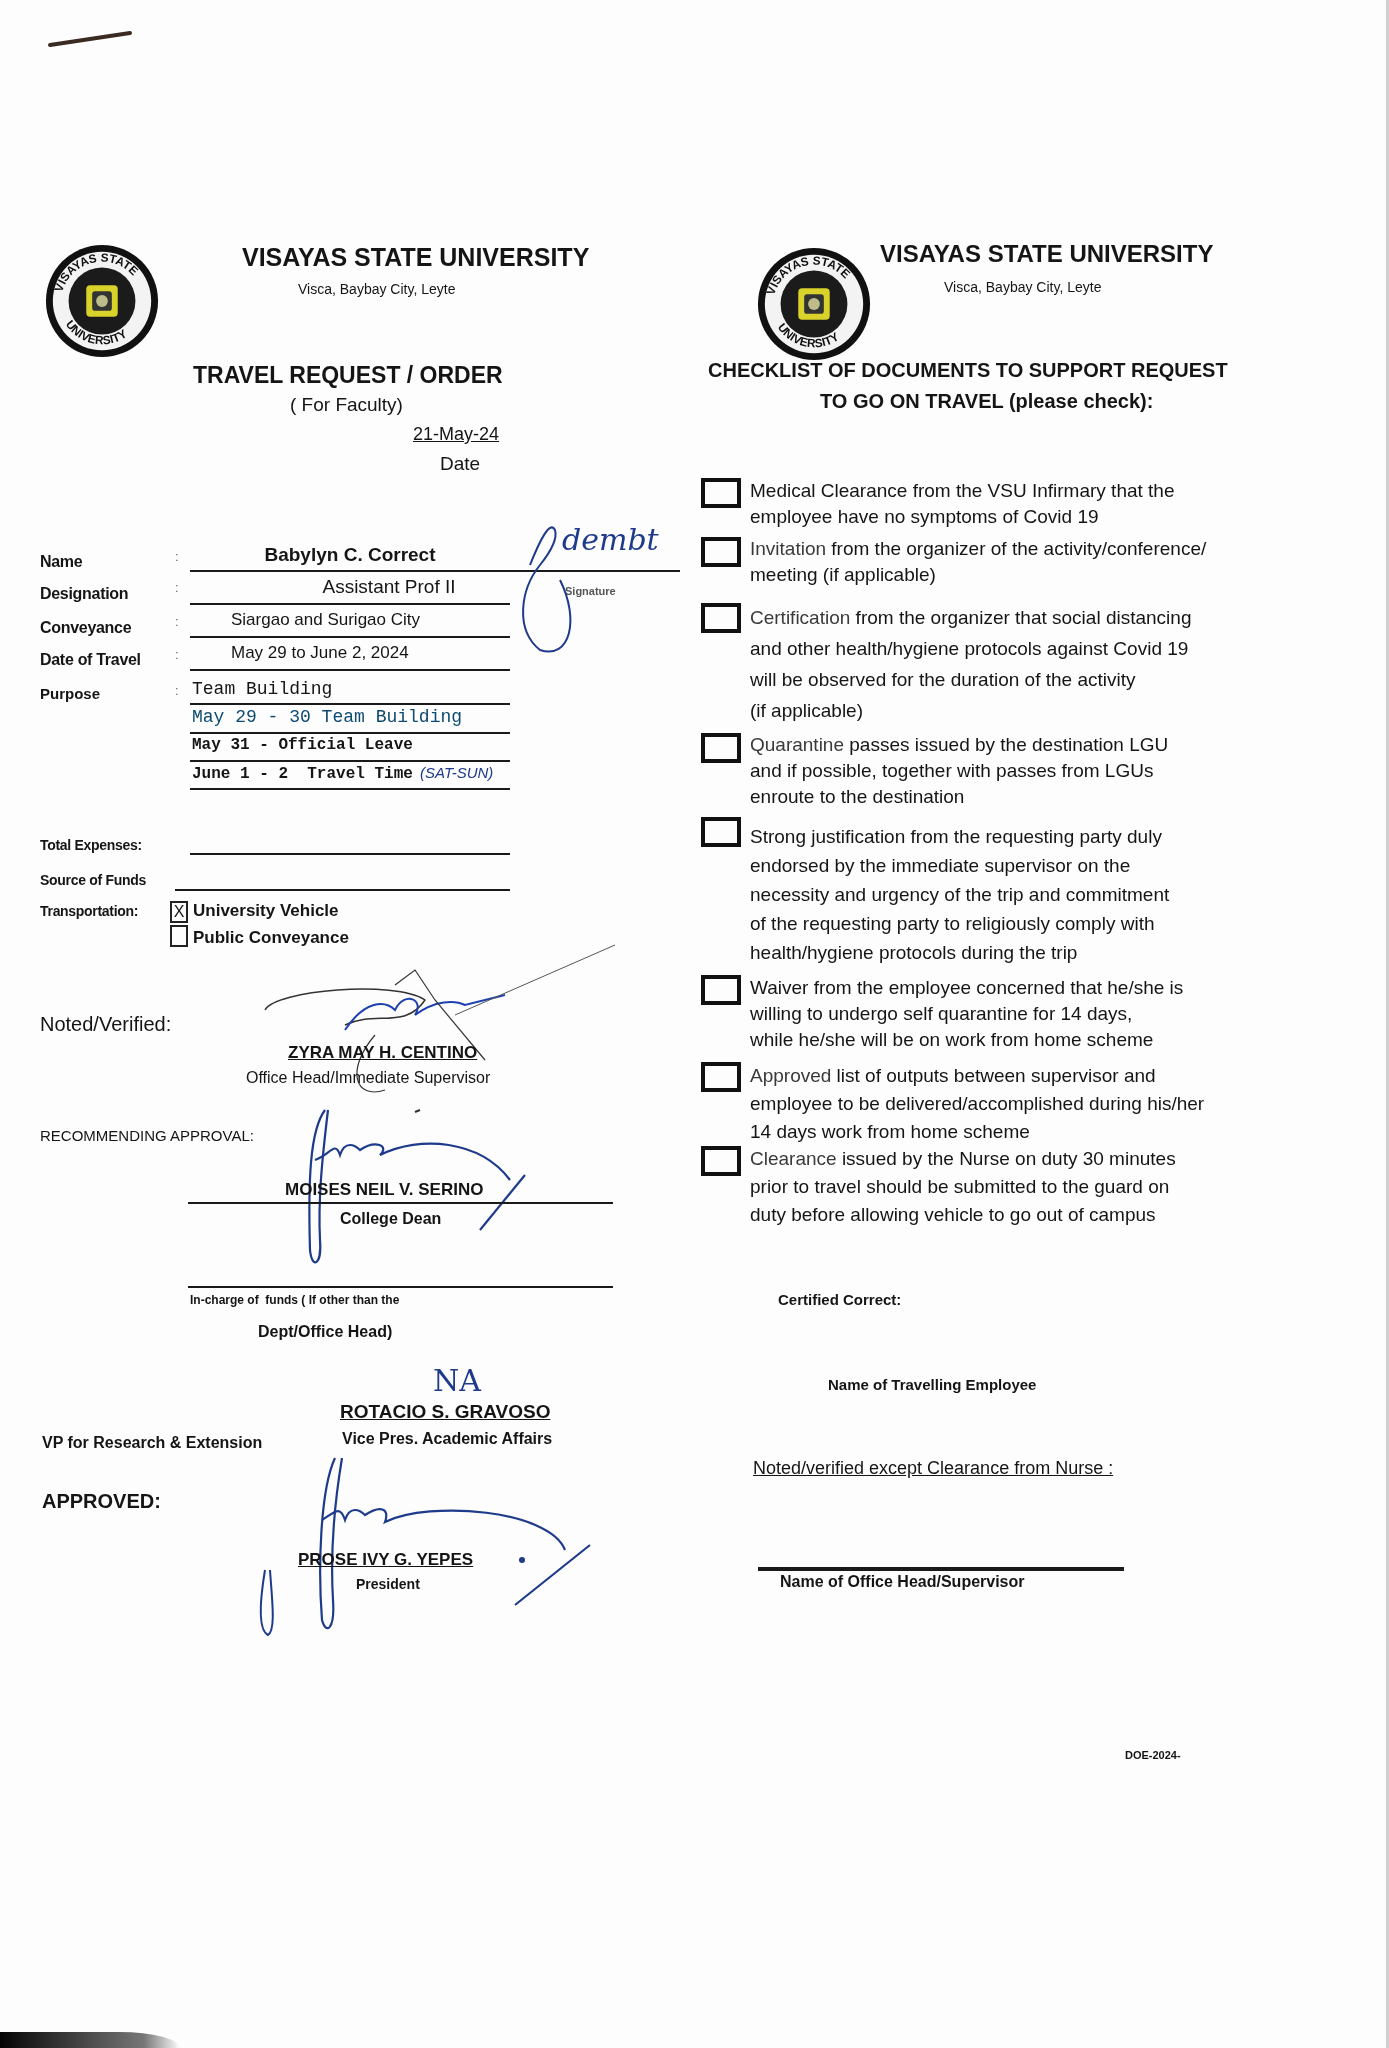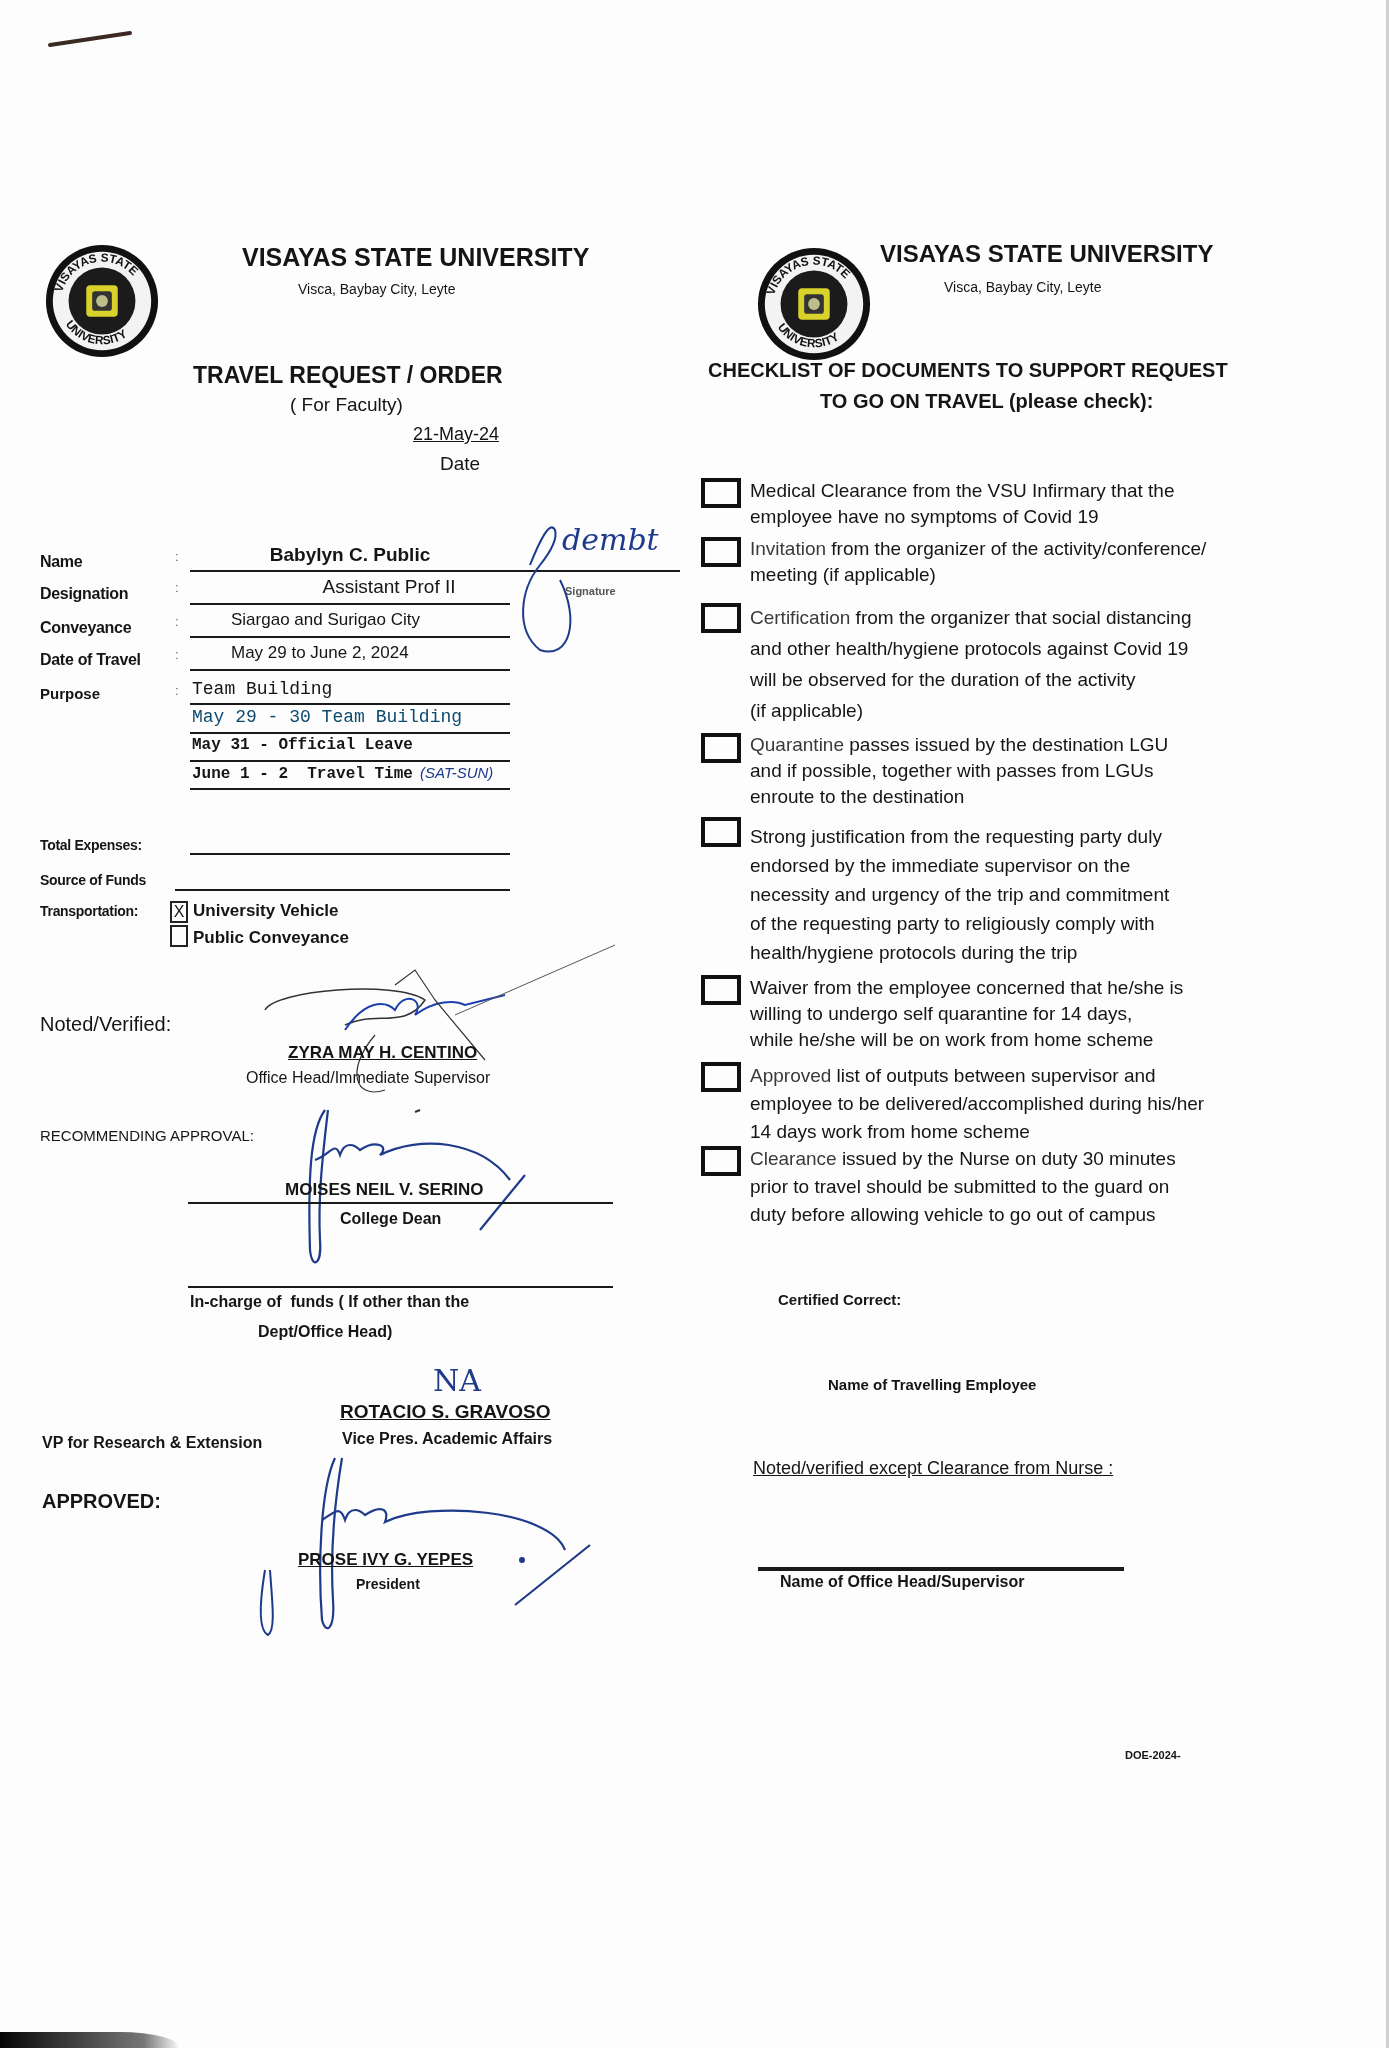--- a/index.html
+++ b/index.html
@@ -56,21 +56,21 @@
 <div class="abs" style="left:298px;top:281px;font-size:14px">Visca, Baybay City, Leyte</div>
 
 <div class="abs b" style="left:193px;top:362px;font-size:23px">TRAVEL REQUEST / ORDER</div>
 <div class="abs" style="left:290px;top:394px;font-size:19px">( For Faculty)</div>
 <div class="abs u" style="left:413px;top:424px;font-size:18px">21-May-24</div>
 <div class="abs" style="left:440px;top:453px;font-size:19px">Date</div>
 
 <div>
   <div class="abs lbl-sm" style="left:40px;top:553px">Name</div>
   <div class="abs colon" style="left:175px;top:549px">:</div>
-  <div class="abs val-b c" style="left:190px;top:544px;width:320px">Babylyn C. Public</div>
+  <div class="abs val-b c" style="left:190px;top:544px;width:320px">Babylyn C. Correct</div>
   <div class="line" style="left:190px;top:570px;width:320px"></div>
 </div>
 
 <div>
   <div class="abs lbl-sm" style="left:40px;top:585px">Designation</div>
   <div class="abs colon" style="left:175px;top:580px">:</div>
   <div class="abs val c" style="left:190px;top:576px;width:320px">Assistant Prof II</div>
   <div class="line" style="left:190px;top:603px;width:320px"></div>
 </div>
 
@@ -136,21 +136,21 @@
   <path d="M45 10 C30 30 28 80 30 150 C32 170 42 165 40 140 C38 100 42 60 48 10" fill="none" stroke="#1e3a8a" stroke-width="2.2"></path>
   <path d="M35 60 C50 55 55 40 60 55 C65 40 75 45 80 50 C95 40 110 45 100 55 C140 35 200 40 230 80" fill="none" stroke="#1e3a8a" stroke-width="2.2"></path>
   <path d="M200 130 L245 75" fill="none" stroke="#1e3a8a" stroke-width="2.2"></path>
   <path d="M135 12 L140 10" stroke="#333" stroke-width="2"></path>
 </svg>
 <div class="abs b" style="left:285px;top:1180px;font-size:17px">MOISES NEIL V. SERINO</div>
 <div class="line" style="left:188px;top:1202px;width:425px"></div>
 <div class="abs b" style="left:340px;top:1210px;font-size:16px">College Dean</div>
 
 <div class="line" style="left:188px;top:1286px;width:425px"></div>
-<div class="abs b" style="left:190px;top:1293px;font-size:16px;white-space:pre">In-charge of  funds ( If other than the</div>
+<div class="abs b" style="left:190px;top:1293px;font-size:12px;white-space:pre">In-charge of  funds ( If other than the</div>
 <div class="abs b" style="left:258px;top:1323px;font-size:16px">Dept/Office Head)</div>
 
 <div class="abs ink" style="left:433px;top:1363px;font-size:30px;font-family:'DejaVu Serif',serif">NA</div>
 <div class="abs b u" style="left:340px;top:1401px;font-size:19px">ROTACIO S. GRAVOSO</div>
 <div class="abs b" style="left:342px;top:1430px;font-size:16px">Vice Pres. Academic Affairs</div>
 <div class="abs b" style="left:42px;top:1434px;font-size:16px">VP for Research &amp; Extension</div>
 
 <div class="abs b" style="left:42px;top:1490px;font-size:20px">APPROVED:</div>
 <svg class="abs" style="left:250px;top:1450px" width="360" height="190">
   <path d="M85 8 C70 40 68 120 72 170 C76 185 85 180 83 150 C80 100 85 50 92 8" fill="none" stroke="#1e3a8a" stroke-width="2.2"></path>

